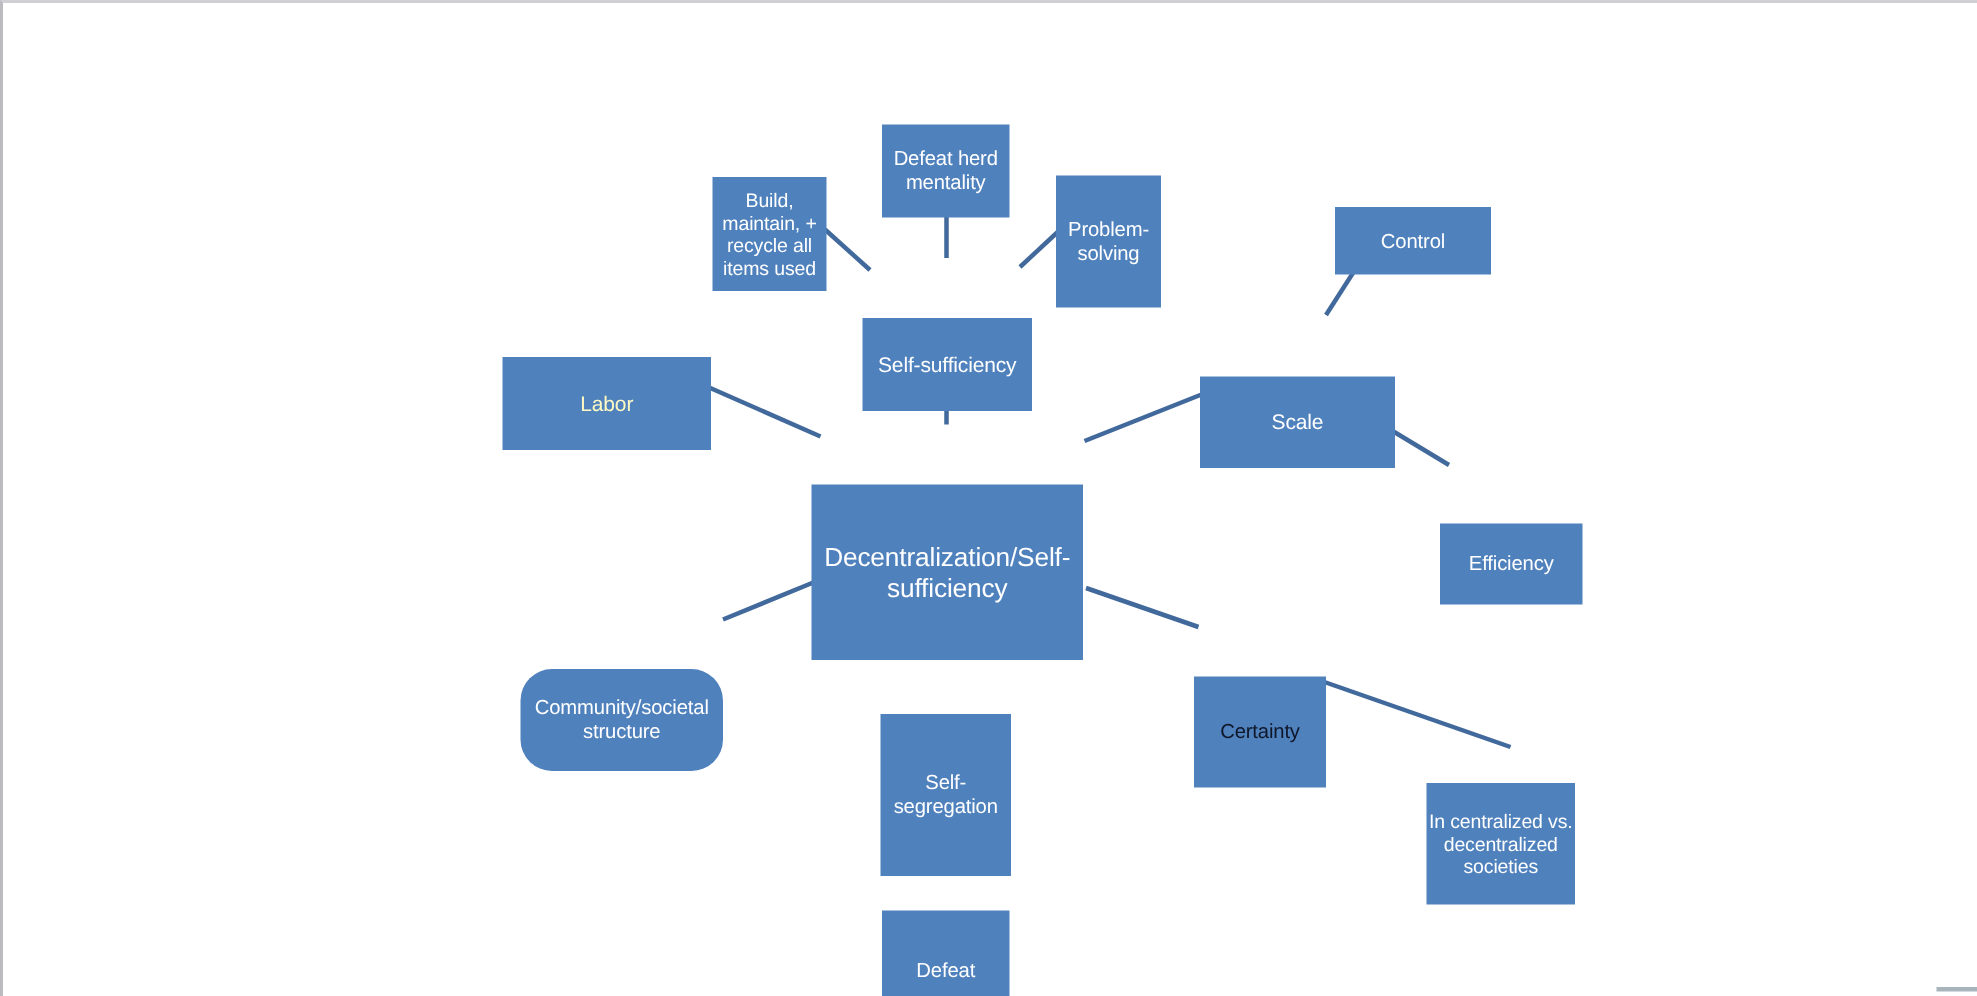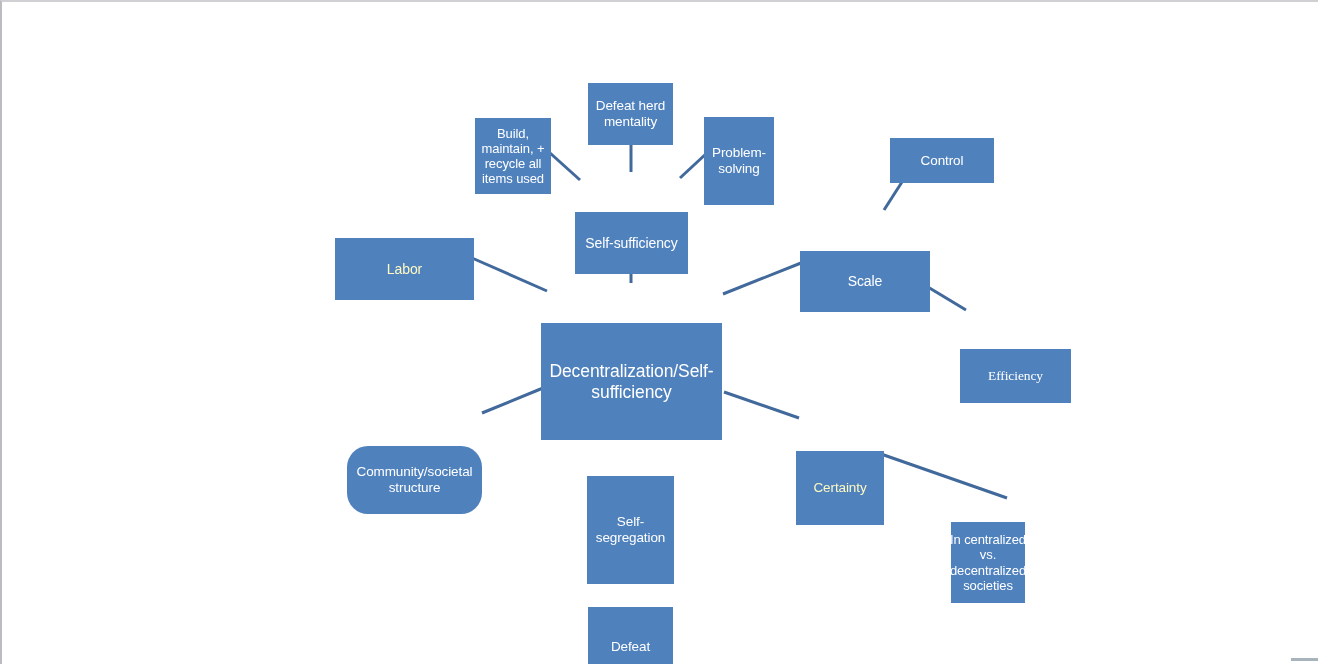--- a/index.html
+++ b/index.html
@@ -80,20 +80,20 @@
   <div id="node-layer">
       <div class="node center" style="left: 539px; top: 281px; width: 181px; height: 117px; background: rgb(79, 129, 189); color: rgb(255, 255, 255);"><span class="overflow-text">Decentralization/Self-sufficiency</span></div>
       <div class="node primary" style="left: 573px; top: 170px; width: 113px; height: 62px; background: rgb(79, 129, 189); color: rgb(255, 255, 255);"><span class="overflow-text">Self-sufficiency</span></div>
       <div class="node leaf" style="left: 586px; top: 41px; width: 85px; height: 62px; background: rgb(79, 129, 189); color: rgb(255, 255, 255);"><span class="overflow-text">Defeat herd mentality</span></div>
       <div class="node leaf-sm" style="left: 473px; top: 76px; width: 76px; height: 76px; background: rgb(79, 129, 189); color: rgb(255, 255, 255);"><span class="overflow-text">Build, maintain, + recycle all items used</span></div>
       <div class="node leaf" style="left: 702px; top: 75px; width: 70px; height: 88px; background: rgb(79, 129, 189); color: rgb(255, 255, 255);"><span class="overflow-text">Problem-solving</span></div>
       <div class="node primary" style="left: 333px; top: 196px; width: 139px; height: 62px; background: rgb(79, 129, 189); color: #fef9c3;"><span class="overflow-text">Labor</span></div>
       <div class="node leaf" style="left: 345px; top: 404px; width: 135px; height: 68px; background: rgb(79, 129, 189); color: rgb(255, 255, 255); border-radius: 21px;"><span class="overflow-text">Community/societal structure</span></div>
       <div class="node primary" style="left: 798px; top: 209px; width: 130px; height: 61px; background: rgb(79, 129, 189); color: rgb(255, 255, 255);"><span class="overflow-text">Scale</span></div>
       <div class="node leaf" style="left: 888px; top: 96px; width: 104px; height: 45px; background: rgb(79, 129, 189); color: rgb(255, 255, 255);"><span class="overflow-text">Control</span></div>
-      <div class="node leaf" style="left: 958px; top: 307px; width: 111px; height: 54px; background: rgb(79, 129, 189); color: rgb(255, 255, 255); font-family: Liberation Serif, serif;"><span class="overflow-text">Efficiency</span></div>
-      <div class="node leaf" style="left: 794px; top: 409px; width: 88px; height: 74px; background: rgb(79, 129, 189); color: #fef9c3;"><span class="overflow-text">Certainty</span></div>
-      <div class="node leaf-sm" style="left: 949px; top: 480px; width: 74px; height: 81px; background: rgb(79, 129, 189); color: rgb(255, 255, 255);"><span class="overflow-text">In centralized vs. decentralized societies</span></div>
+      <div class="node leaf" style="left: 958px; top: 307px; width: 95px; height: 54px; background: rgb(79, 129, 189); color: rgb(255, 255, 255);"><span class="overflow-text">Efficiency</span></div>
+      <div class="node leaf" style="left: 794px; top: 409px; width: 88px; height: 74px; background: rgb(79, 129, 189); color: #0f172a;"><span class="overflow-text">Certainty</span></div>
+      <div class="node leaf-sm" style="left: 949px; top: 480px; width: 99px; height: 81px; background: rgb(79, 129, 189); color: rgb(255, 255, 255);"><span class="overflow-text">In centralized vs. decentralized societies</span></div>
       <div class="node leaf" style="left: 585px; top: 434px; width: 87px; height: 108px; background: rgb(79, 129, 189); color: rgb(255, 255, 255);"><span class="overflow-text">Self-segregation</span></div>
       <div class="node leaf" style="left: 586px; top: 565px; width: 85px; height: 80px; background: rgb(79, 129, 189); color: rgb(255, 255, 255);"><span class="overflow-text">Defeat</span></div>
     </div>
   <div id="scroll-artifact"></div>
 </div>
 
 </body></html>

